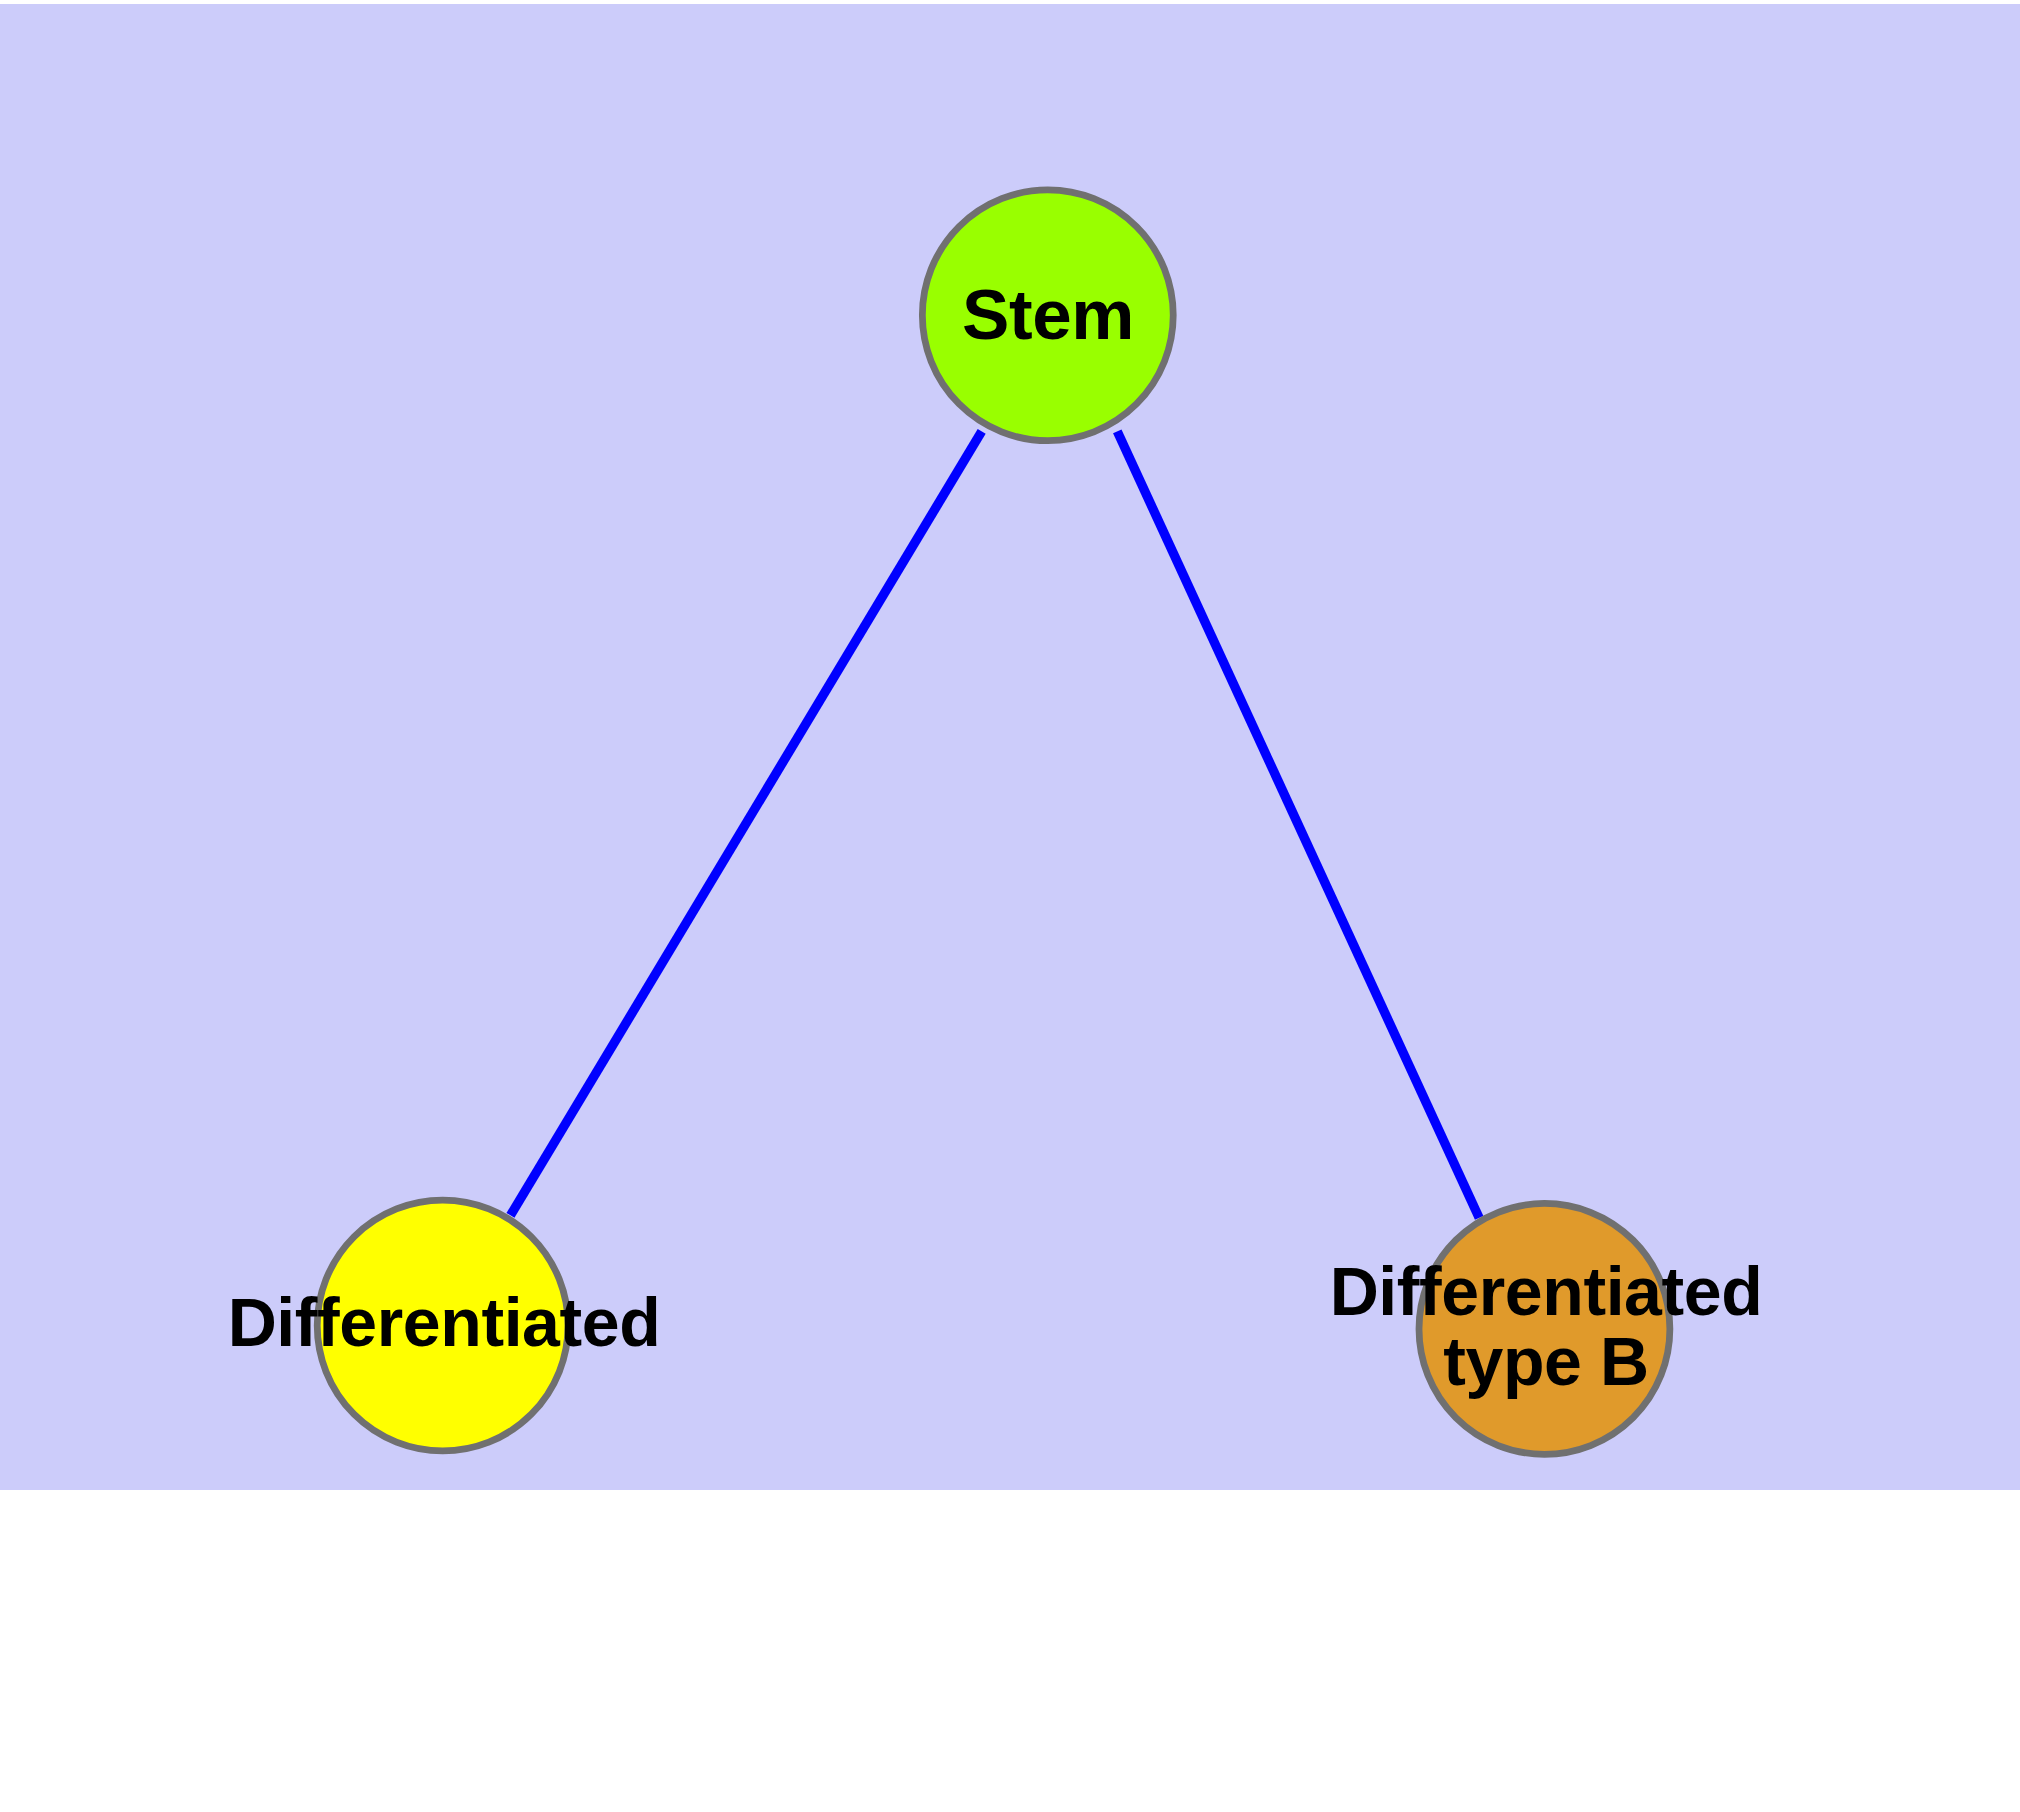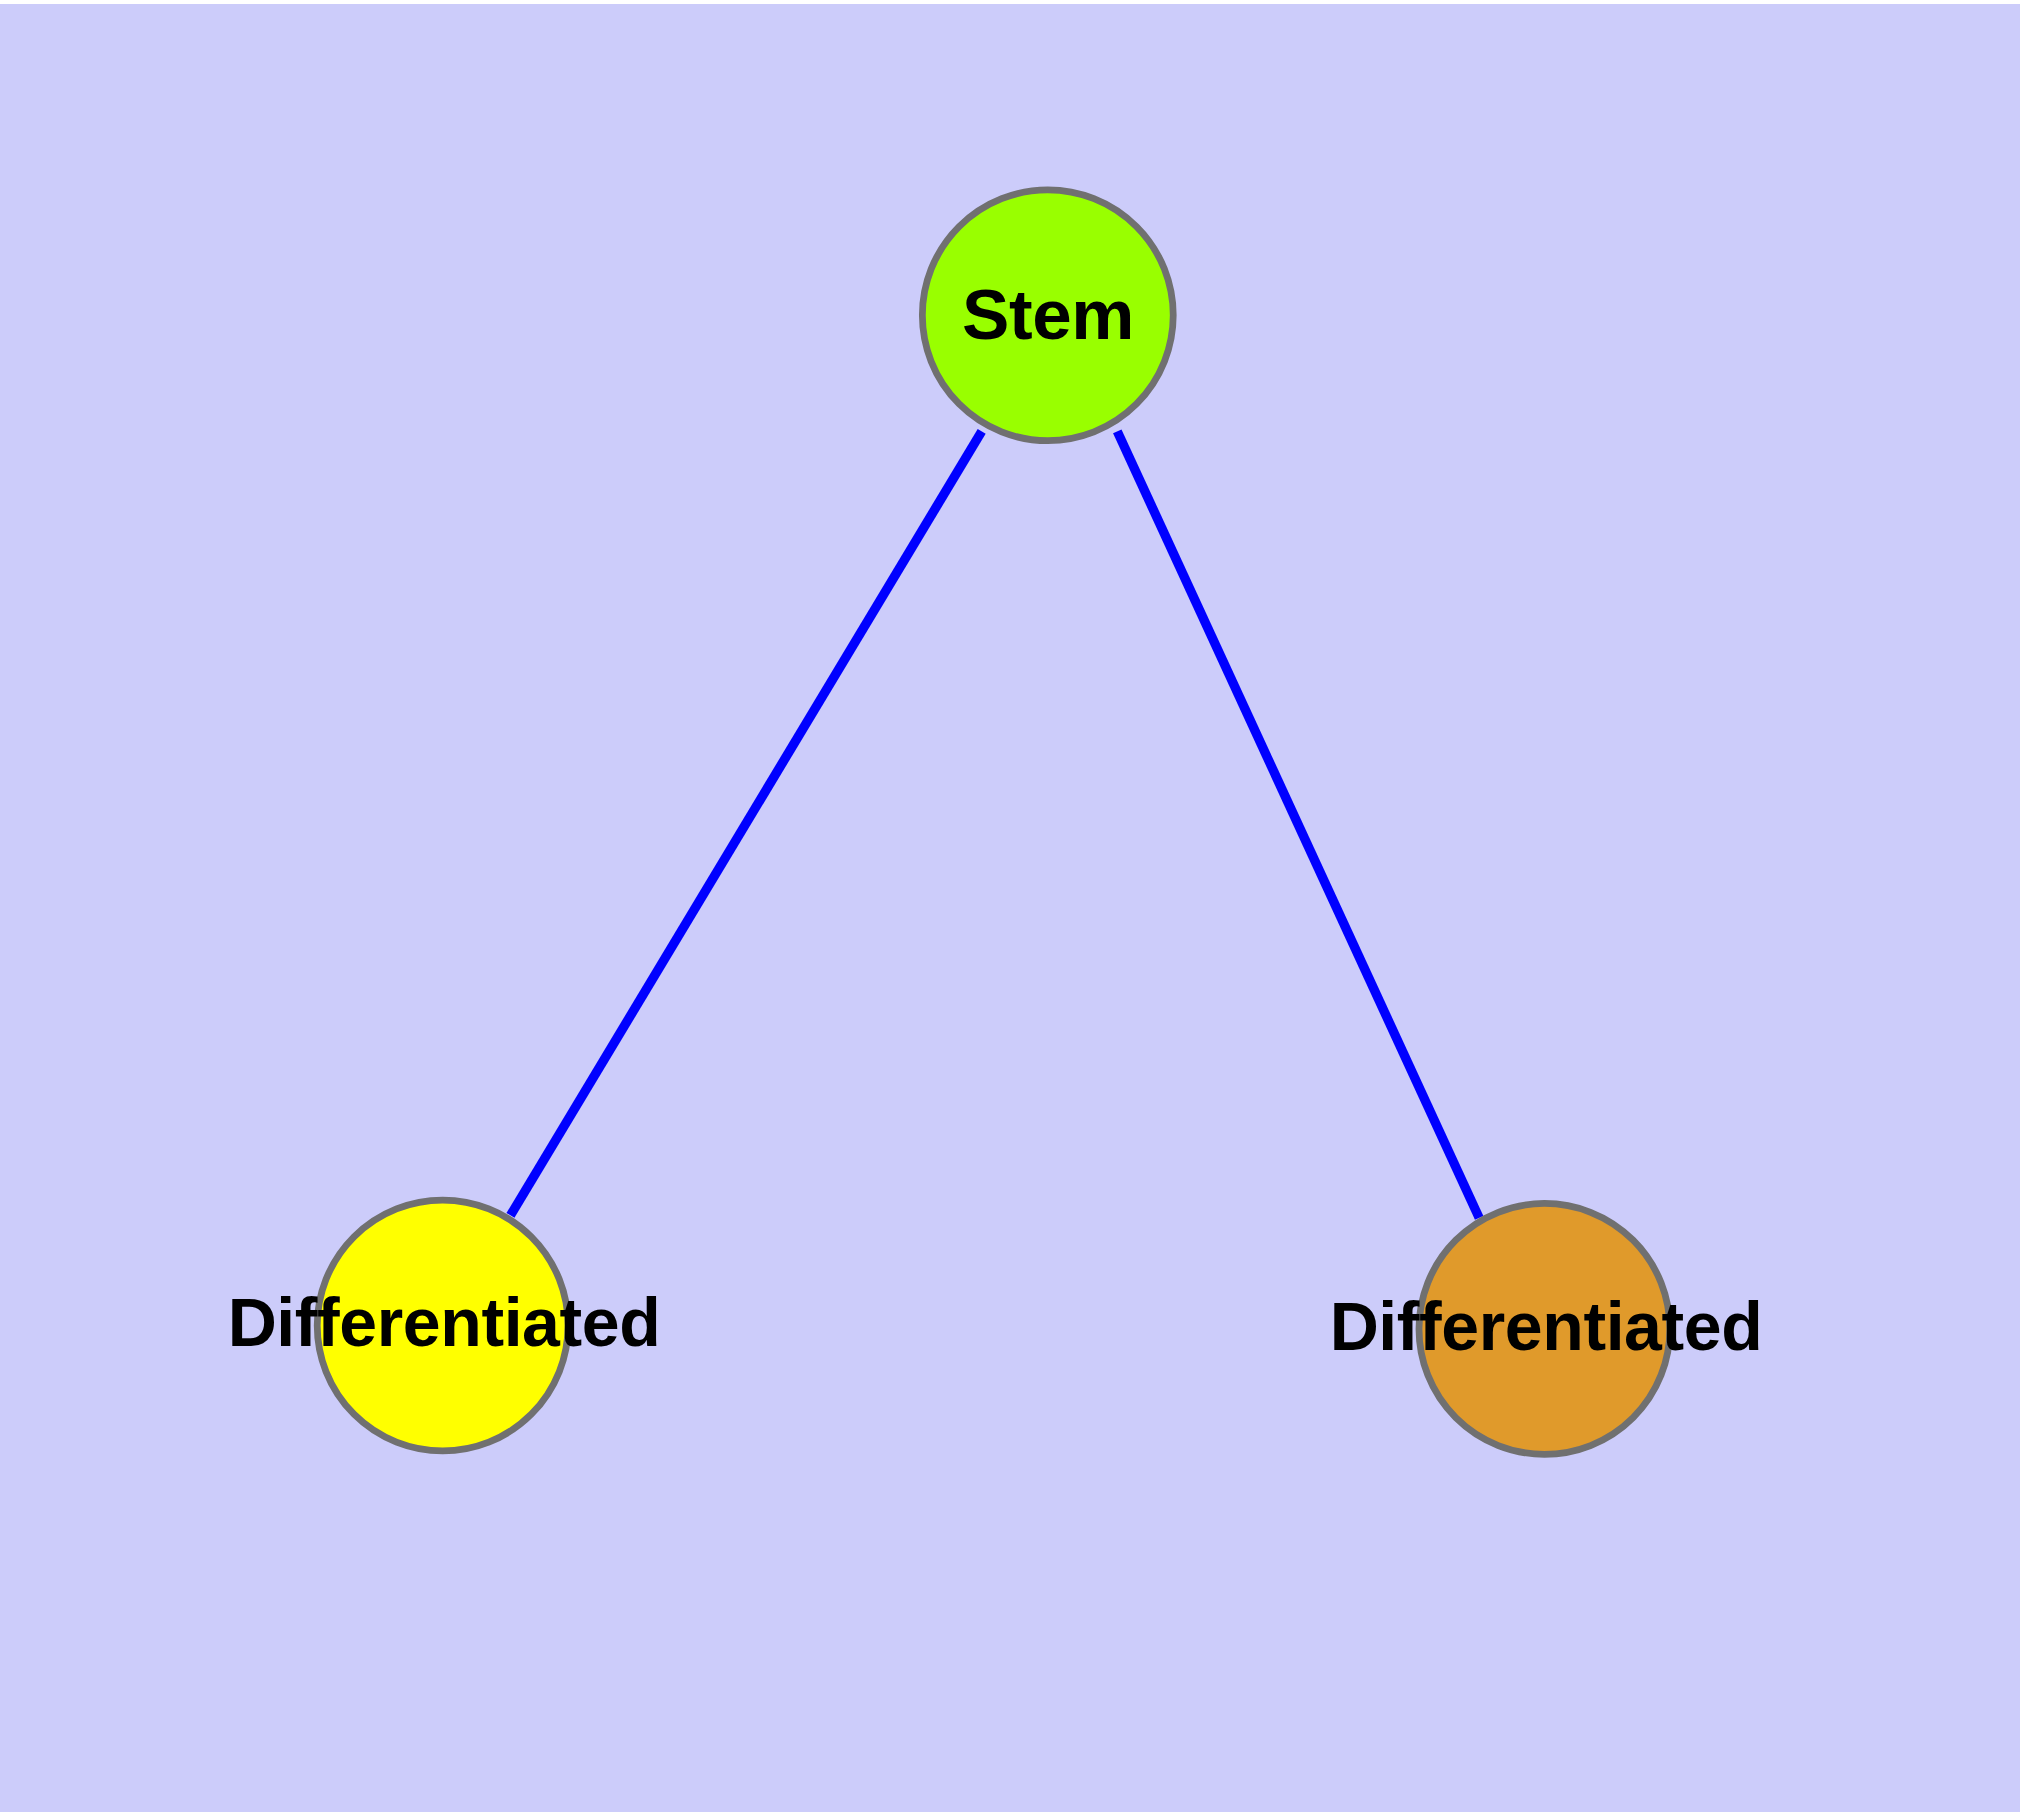--- a/index.html
+++ b/index.html
@@ -41,21 +41,21 @@
     pointer-events: none;
     transform: translate(-50%, -50%);
   }
   .label-stem   { font-size: 71px; letter-spacing: -0.4px; }
   .label-type-a { font-size: 68px; letter-spacing: -0.4px; }
   .label-type-b { font-size: 68px; letter-spacing: -0.4px; }
 </style>
 </head>
 <body>
 
-<div id="canvas" style="width: 2021px; height: 1812px;">
+<div id="canvas" style="width: 2021px; height: 1490px;">
 
   <div id="plot-area" style="background: rgb(204, 204, 250);"></div>
 
   <svg id="graph-svg" viewBox="0 0 2384 2138">
 
     <g>
       <line x1="1158" y1="509" x2="602" y2="1434" stroke="#0000ff" stroke-width="11" stroke-linecap="butt"></line>
       <line x1="1318" y1="509" x2="1745" y2="1437" stroke="#0000ff" stroke-width="11" stroke-linecap="butt"></line>
     </g>
 
@@ -64,16 +64,16 @@
       <circle cx="522" cy="1564" r="148" fill="#ffff00" stroke="#707070" stroke-width="8"></circle>
       <circle cx="1822" cy="1568" r="148" fill="#e09a2b" stroke="#707070" stroke-width="8"></circle>
     </g>
 
   </svg>
 
   <div class="node-label label-stem" style="left:1048px; top:315px;">Stem</div>
 
   <div class="node-label label-type-a" style="left:444px; top:1322px;"><span>Differentiated</span><br></div>
 
-  <div class="node-label label-type-b" style="left:1546px; top:1326px;"><span>Differentiated</span><br></div>
+  <div class="node-label label-type-b" style="left:1546px; top:1326px;"><span>Differentiated</span><br><span>type B</span></div>
 
 </div>
 
 
 </body></html>

